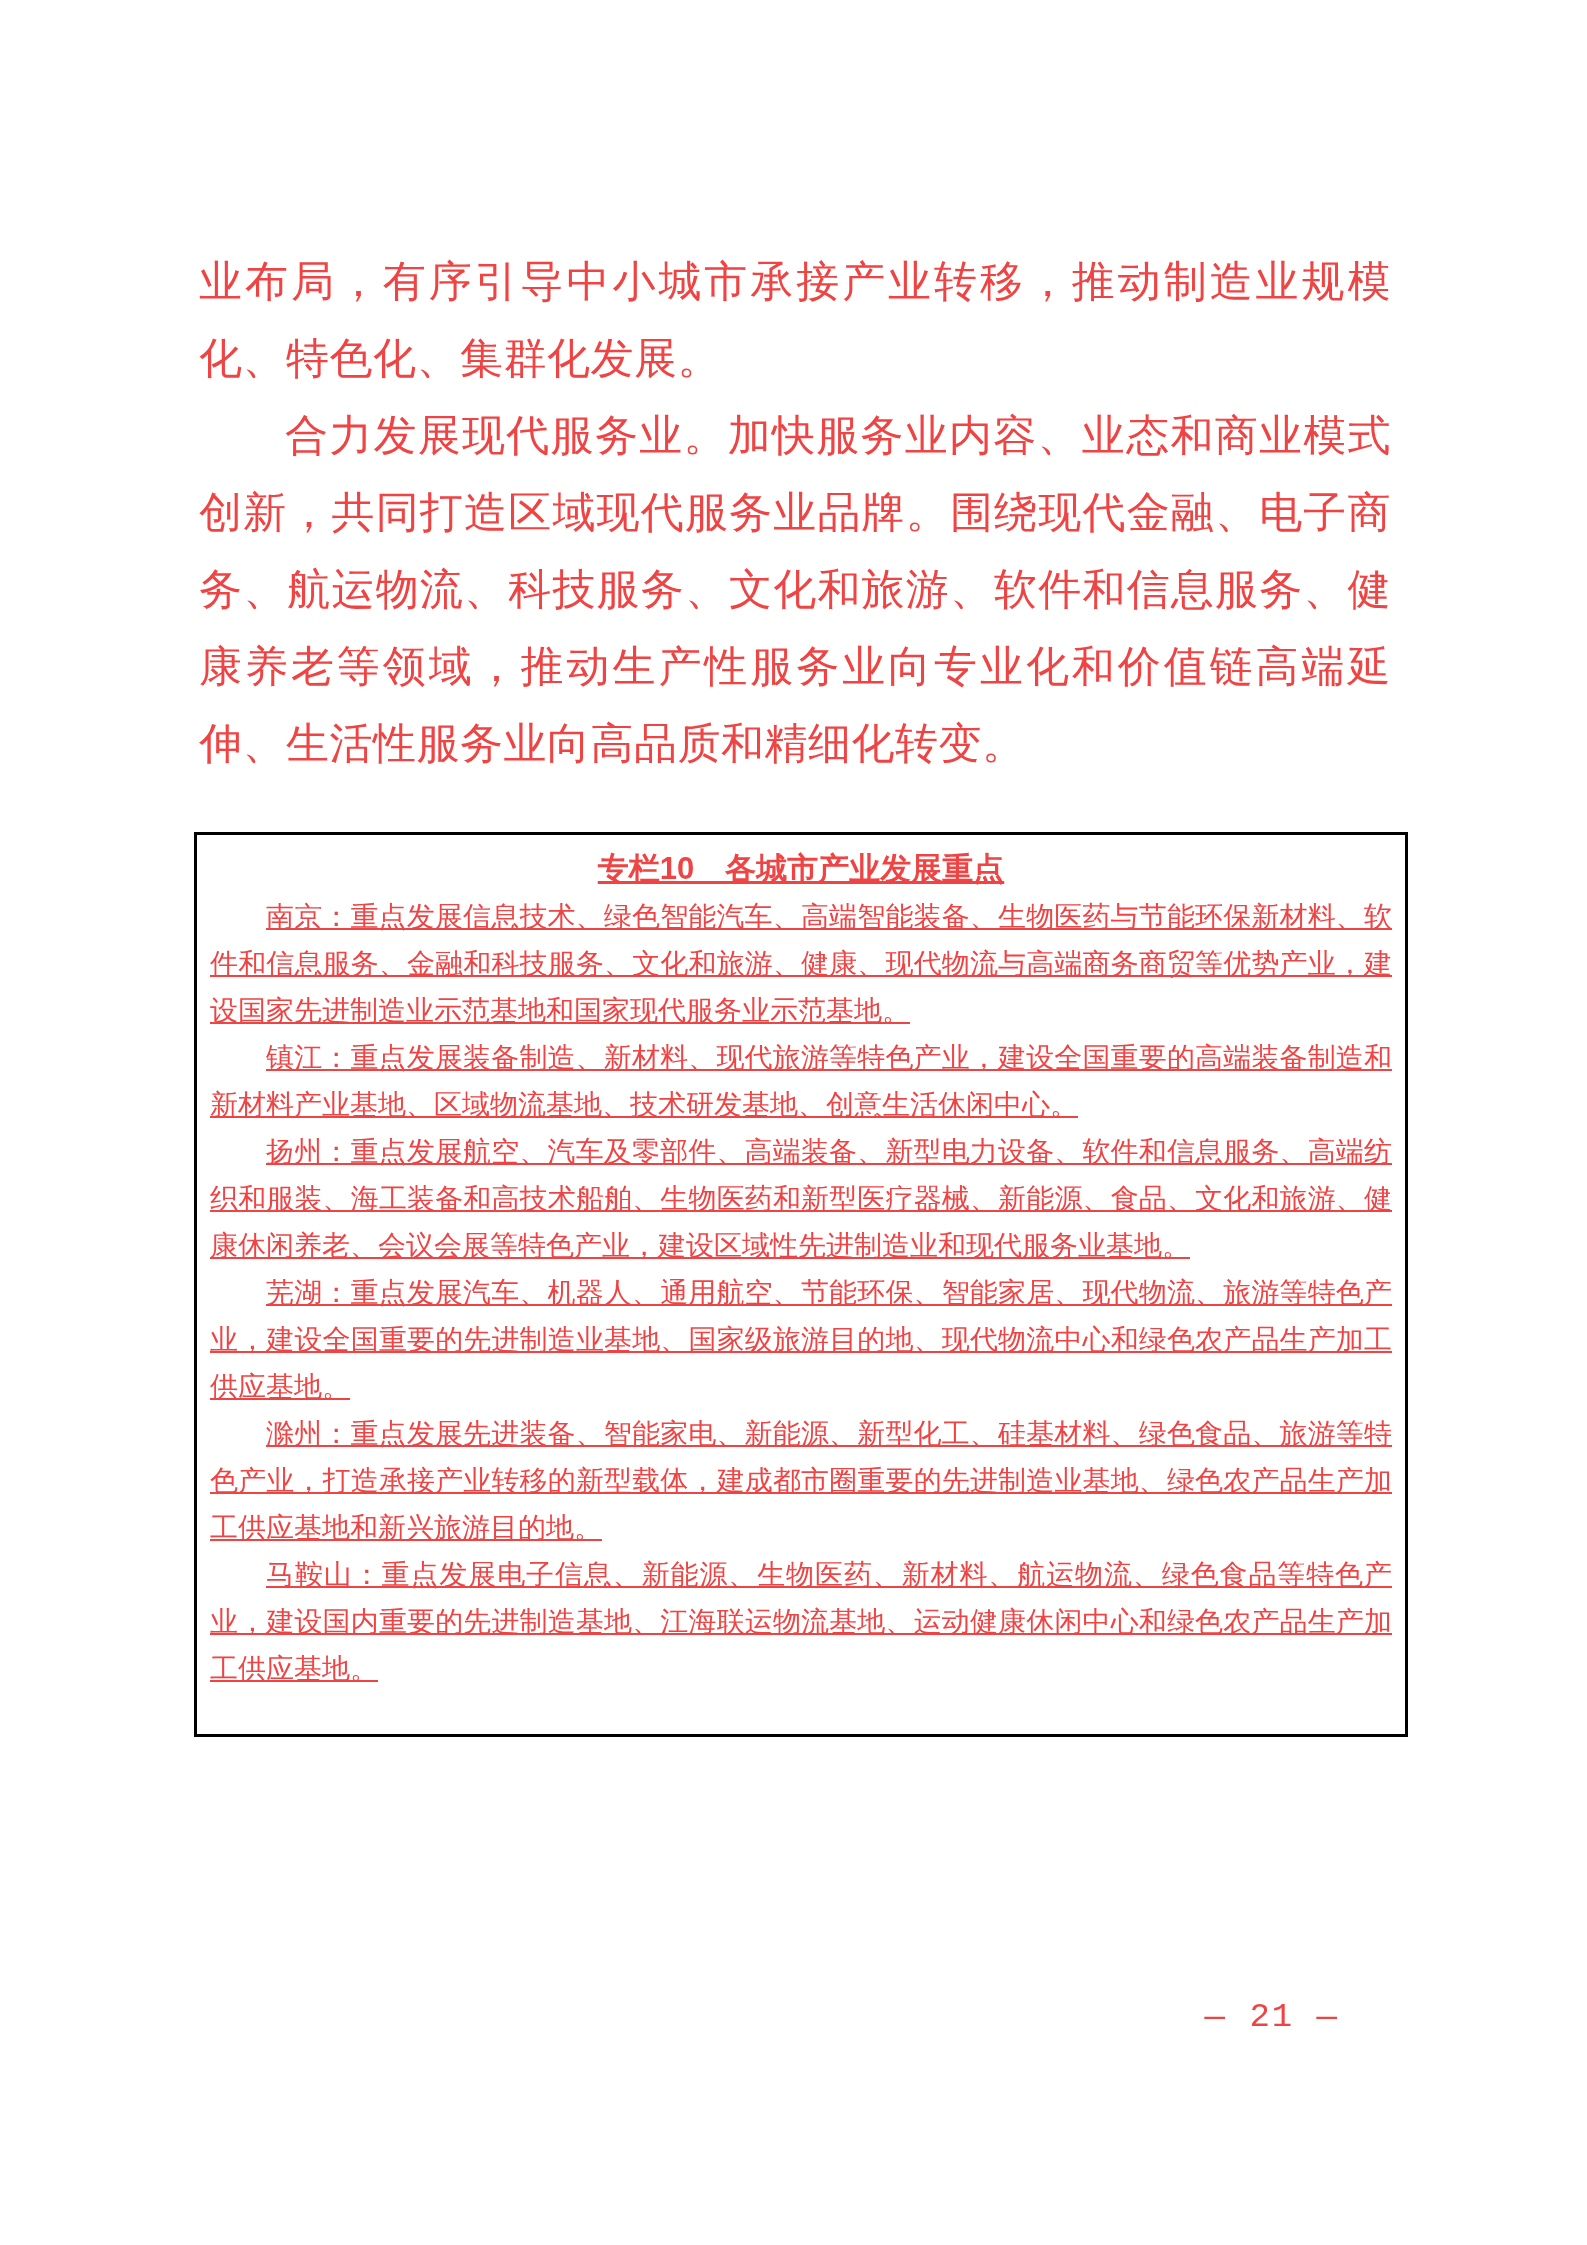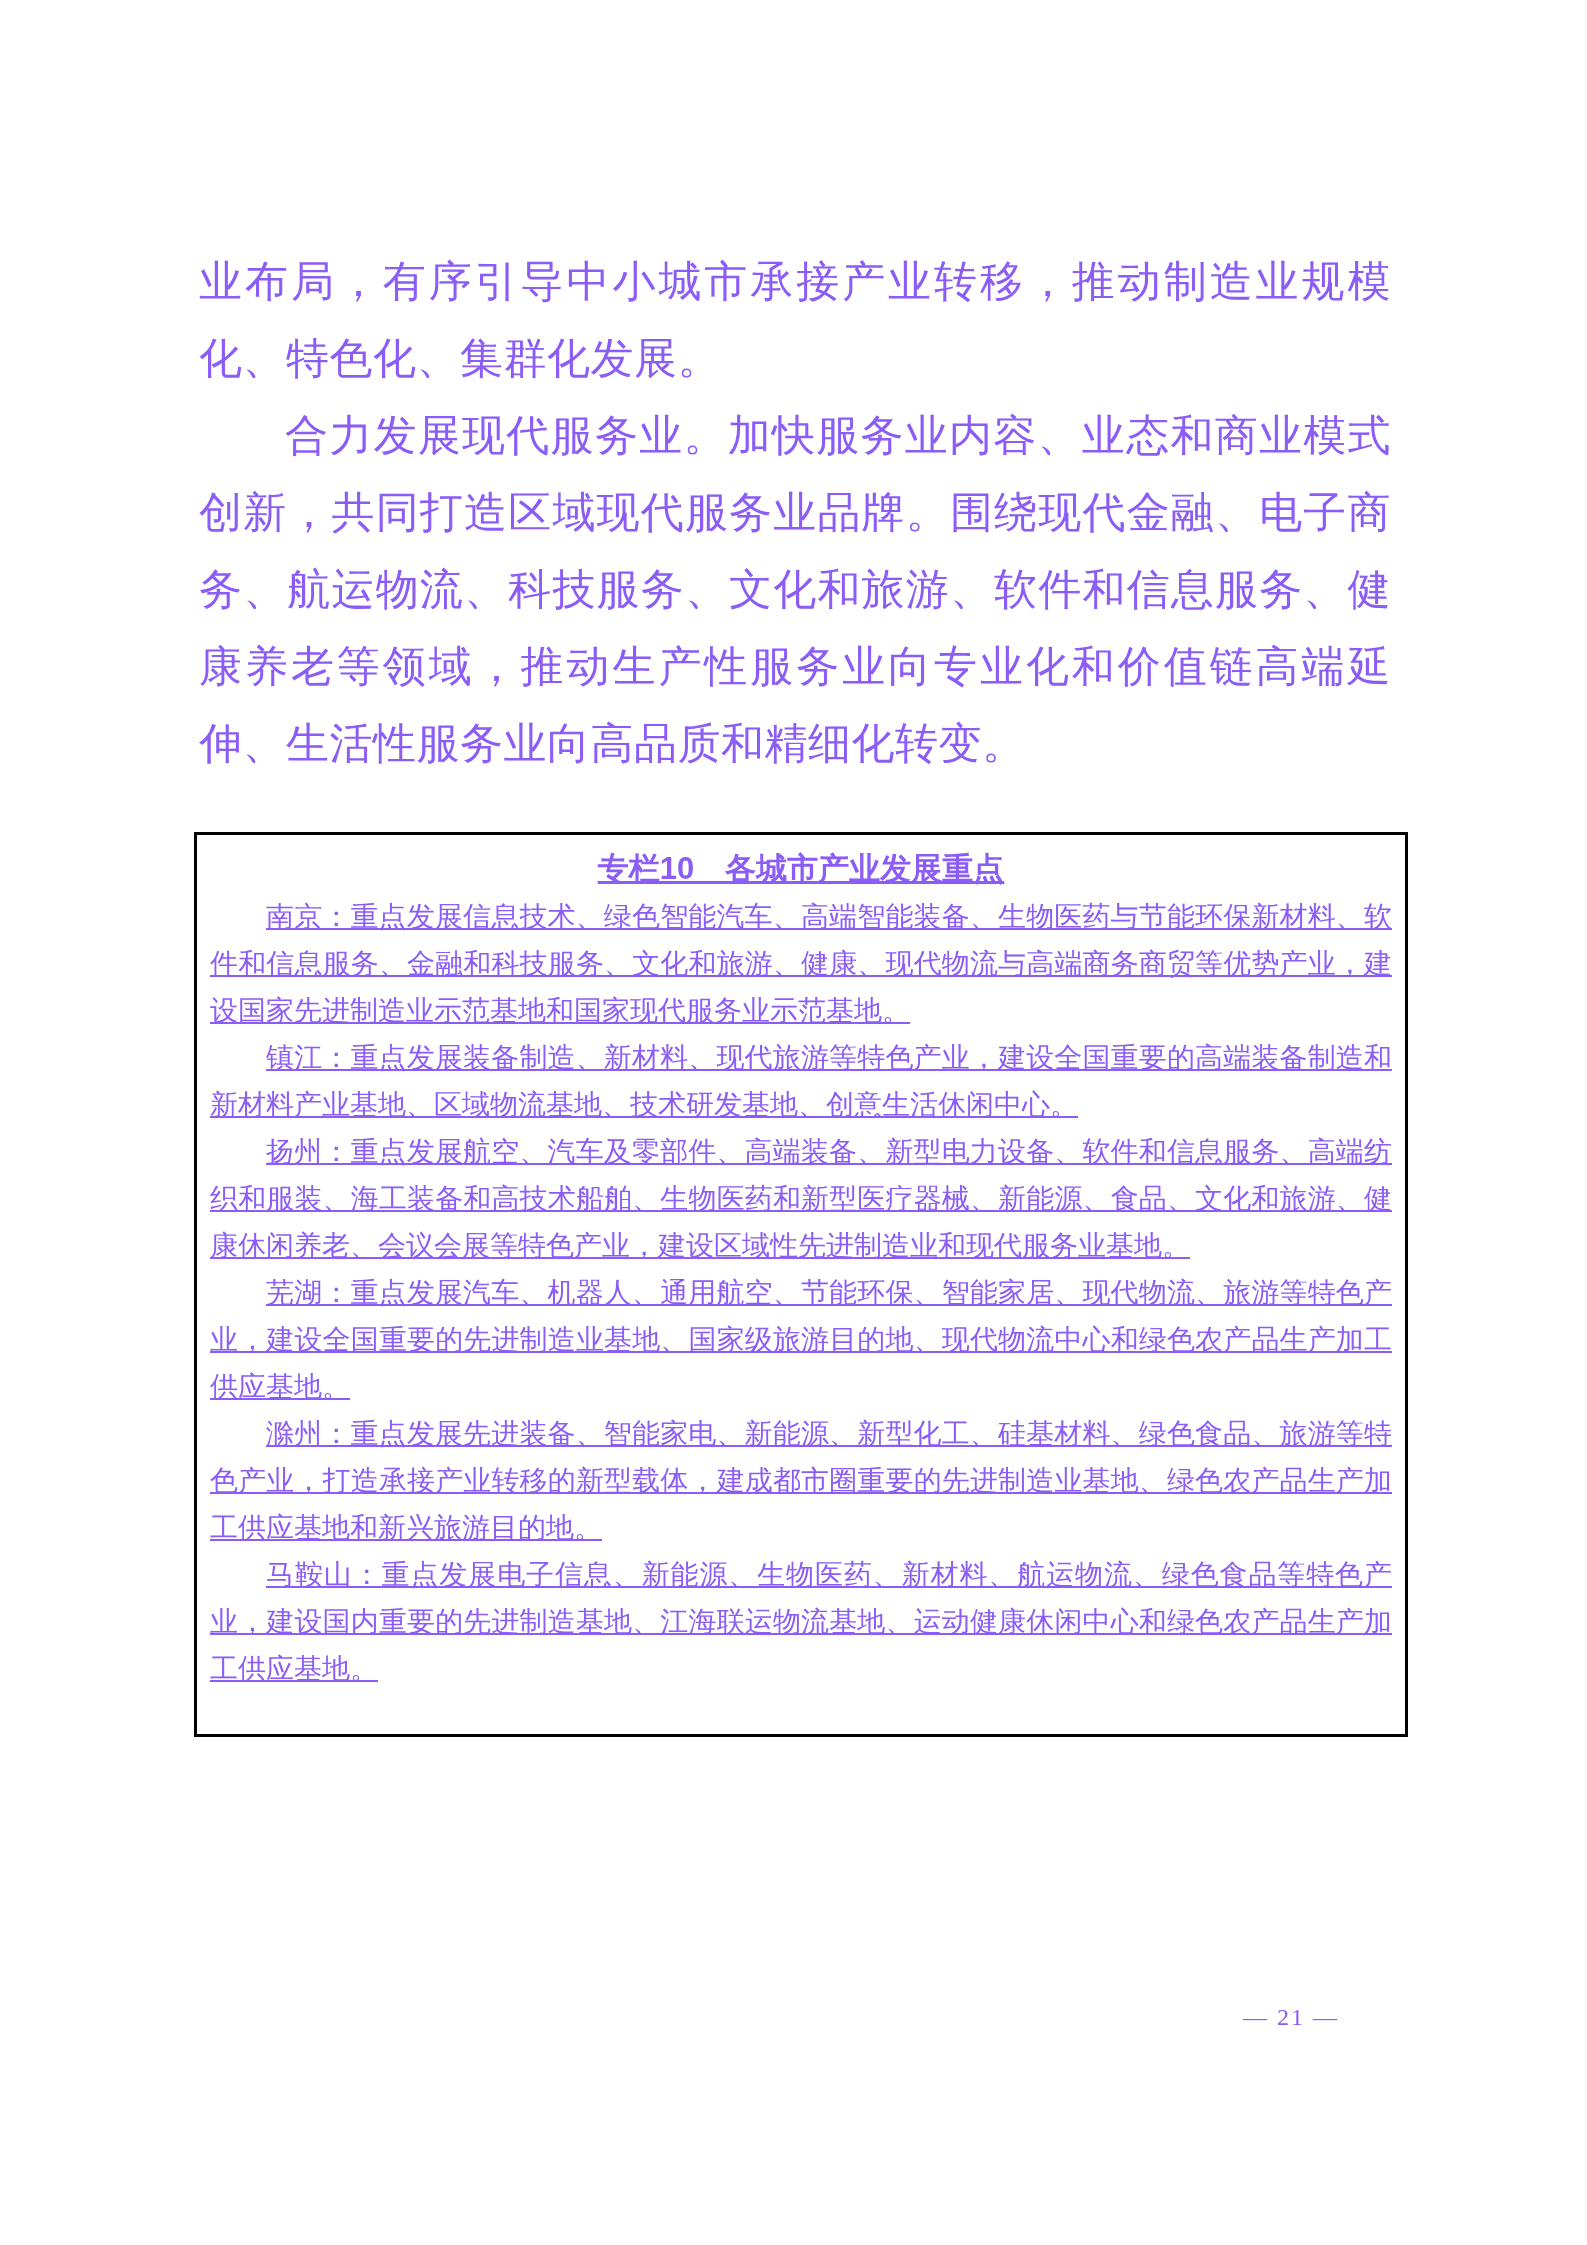--- a/index.html
+++ b/index.html
@@ -6,21 +6,21 @@
     margin: 0;
     padding: 0;
     background: #ffffff;
   }
   .page {
     position: relative;
     width: 1587px;
     height: 2245px;
     margin: 0 auto;
     background: #ffffff;
-    color: #8b5cf6;
+    color: #ef4444;
     font-family: "Liberation Serif", "DejaVu Serif", serif;
     overflow: hidden;
   }
   .content {
     position: absolute;
     top: 243px;
     left: 199px;
     width: 1192px;
   }
   .body-para {
@@ -56,24 +56,24 @@
     margin: 0;
     font-size: 28px;
     line-height: 47px;
     text-align: justify;
     text-indent: 2em;
   }
   .page-number {
     position: absolute;
     bottom: 208px;
     right: 248px;
-    font-size: 24px;
+    font-size: 34px;
     line-height: 40px;
     letter-spacing: 2px;
-    font-family: Liberation Serif, serif;
+    font-family: Liberation Mono, monospace;
   }
 </style>
 </head>
 <body>
 
 <div class="page">
 
   <div class="content">
     <p class="body-para">业布局，有序引导中小城市承接产业转移，推动制造业规模化、特色化、集群化发展。</p>
     <p class="body-para indent">合力发展现代服务业。加快服务业内容、业态和商业模式创新，共同打造区域现代服务业品牌。围绕现代金融、电子商务、航运物流、科技服务、文化和旅游、软件和信息服务、健康养老等领域，推动生产性服务业向专业化和价值链高端延伸、生活性服务业向高品质和精细化转变。</p>

